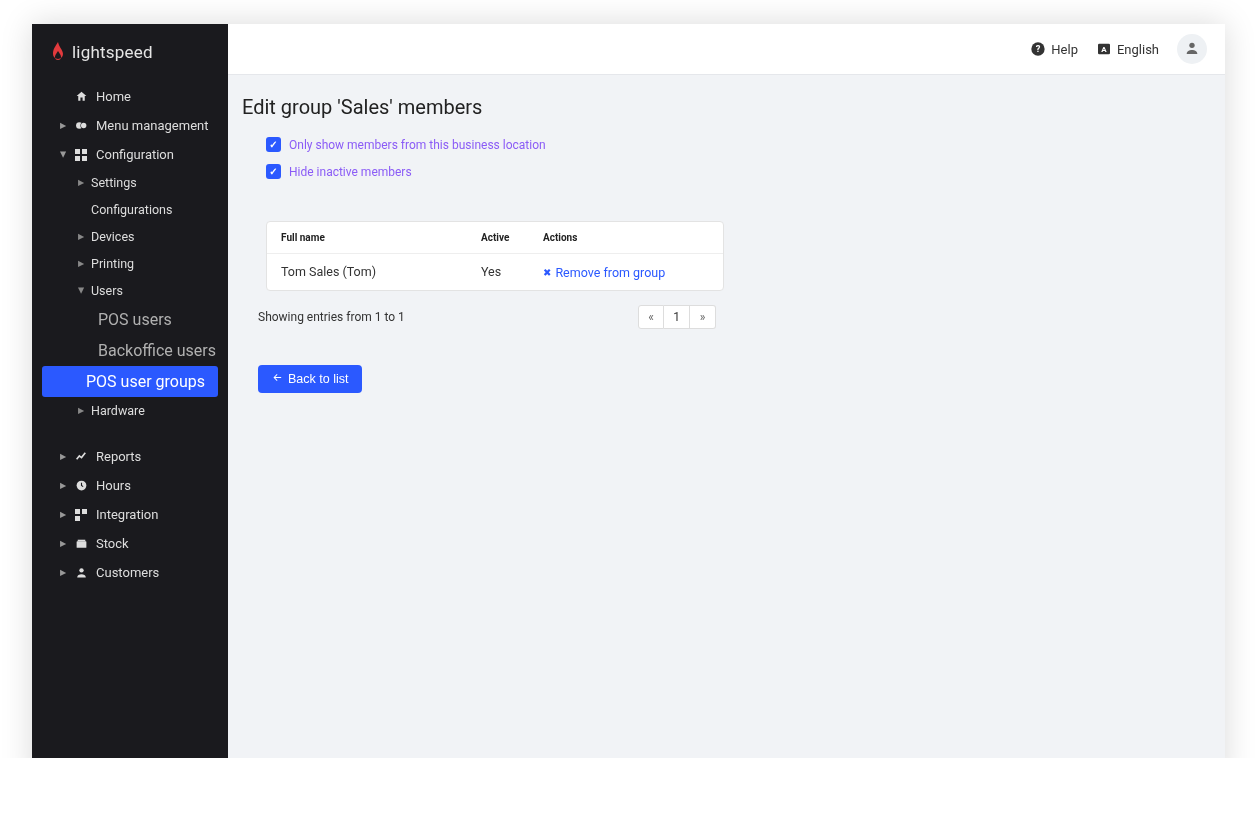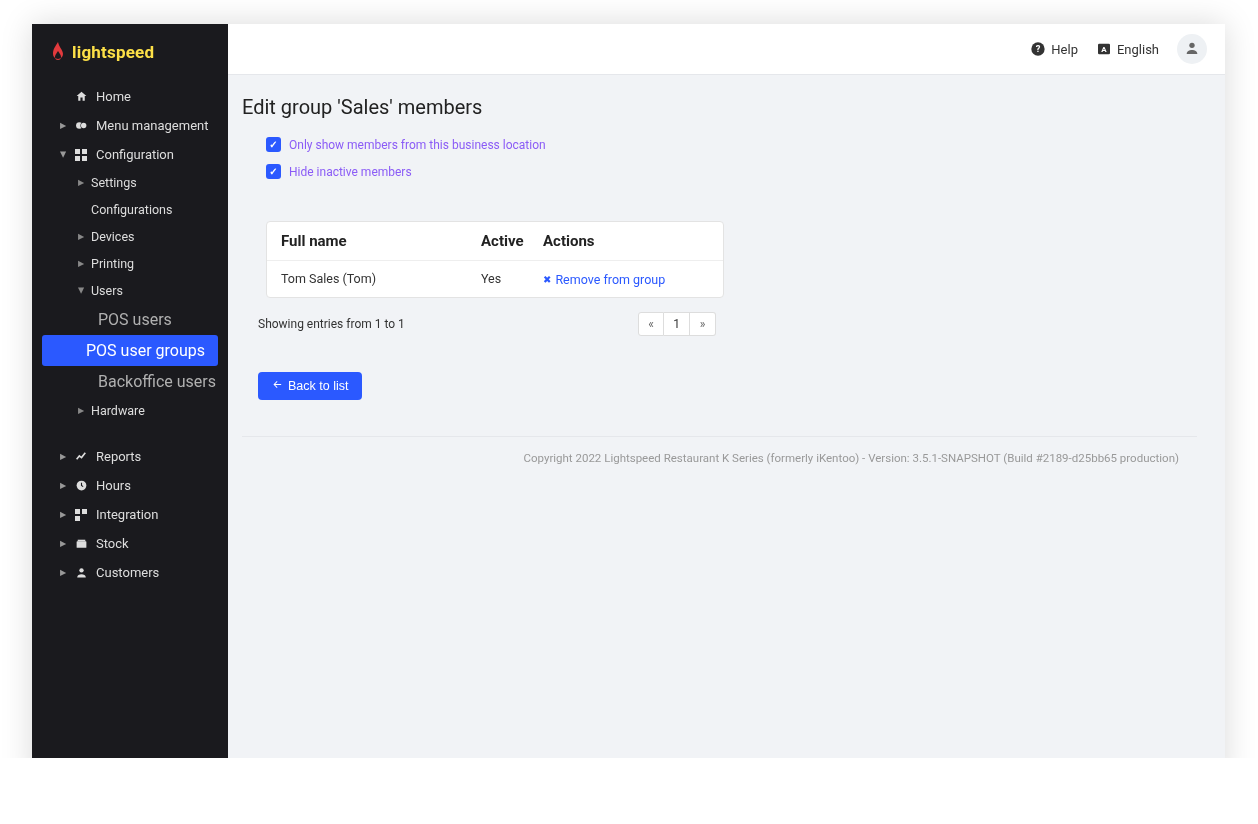--- a/index.html
+++ b/index.html
@@ -37,22 +37,22 @@
       display: flex;
       align-items: center;
       gap: 6px;
     }
     .logo-flame {
       color: #e33a3d;
       font-size: 18px;
       display: inline-flex;
     }
     .logo-text {
-      color: #fde047;
-      font-weight: 700;
+      color: #e5e5e5;
+      font-weight: 400;
       font-size: 17px;
       letter-spacing: 0.2px;
     }
     .nav {
       flex: 1;
       padding-top: 6px;
     }
     .nav-item, .nav-sub-item, .nav-sub2-item {
       display: flex;
       align-items: center;
@@ -238,21 +238,21 @@
       margin-top: 42px;
     }
     .table-head, .table-row {
       display: flex;
       padding: 10px 14px;
     }
     .table-head {
       font-weight: 700;
       color: #222;
       border-bottom: 1px solid #eee;
-      font-size: 15px;
+      font-size: 10px;
     }
     .table-row {
       font-size: 12.5px;
       color: #333;
     }
     .col-name { width: 200px; }
     .col-active { width: 62px; }
     .col-actions { flex: 1; }
     .remove-link {
       color: #2b59ff;
@@ -388,25 +388,25 @@
         <span>Printing</span>
       </div>
       <div class="nav-sub-item expanded">
         <span class="caret" style="transform:rotate(90deg)">▶</span>
         <span>Users</span>
       </div>
 
       <div class="nav-sub2-item">
         <span>POS users</span>
       </div>
+      <div class="nav-sub2-item">
+        <span>Backoffice users</span>
+      </div>
       <div class="nav-sub2-item active">
         <span>POS user groups</span>
-      </div>
-      <div class="nav-sub2-item">
-        <span>Backoffice users</span>
       </div>
 
       <div class="nav-sub-item">
         <span class="caret">▶</span>
         <span>Hardware</span>
       </div>
 
       <div class="nav-section-gap"></div>
 
       <div class="nav-item">
@@ -539,16 +539,15 @@
 
       <button class="back-btn">
         <span>
           <svg width="11" height="11" viewBox="0 0 24 24" fill="currentColor">
               <path d="M20 11H7l5-5-1.4-1.4L3.2 12l7.4 7.4L12 18l-5-5h13z"></path>
             </svg>
         </span>
         <span>Back to list</span>
       </button>
 
-      <div class="footer">Copyright 2022 Lightspeed Restaurant K Series (formerly iKentoo) - Version: 3.5.1-SNAPSHOT (Build #2189-d25bb65 production)</div>
     </div>
   </div>
 </div>
 
 </body></html>

